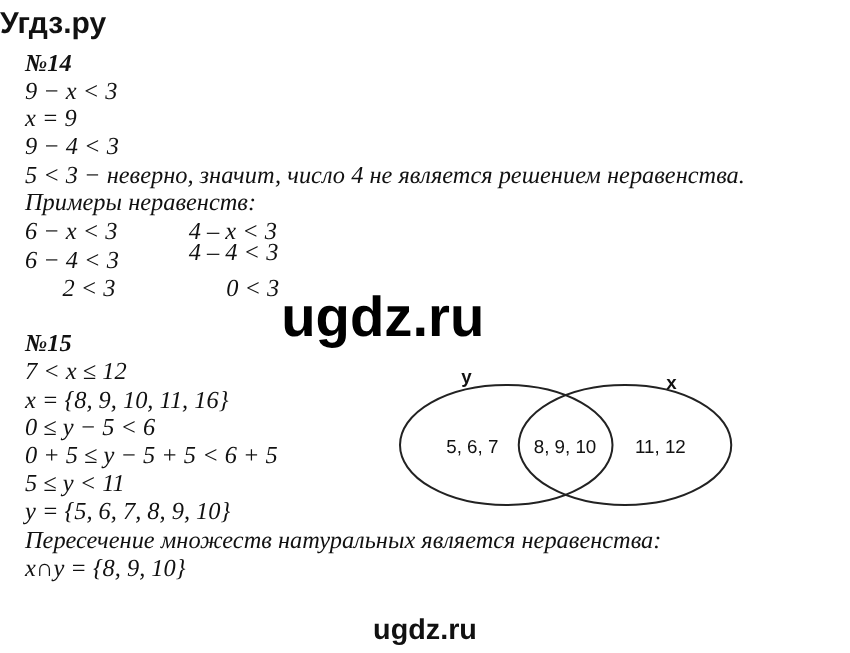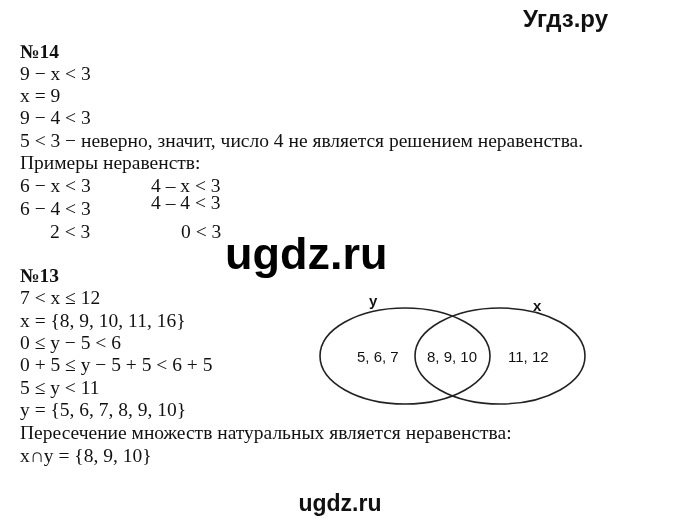--- a/index.html
+++ b/index.html
@@ -1,23 +1,23 @@
 <!DOCTYPE html>
 <html><head>
 <meta charset="utf-8">
 <style>
   html, body { margin: 0; padding: 0; background: #ffffff; }
   body { width: 680px; height: 522px; position: relative; overflow: hidden; }
   .site-title {
-    position: absolute; left: 0; top: 5px; width: 608px; text-align: right;
+    position: absolute; left: 0; top: 5px; width: 608px; text-align: left;
     font-family: "Liberation Sans", sans-serif; font-weight: bold; font-size: 24px; color: #111;
   }
   .line {
     position: absolute; left: 20px;
-    font-family: "Liberation Serif", serif; font-size: 19.5px; color: #111; white-space: pre; line-height: 22px;
+    font-family: "Liberation Serif", serif; font-size: 19.5px; color: #111; white-space: pre; line-height: 22px; font-style: italic;
   }
   .bold { font-weight: bold; }
   .watermark {
     position: absolute; left: 225px; top: 228px;
     font-family: "Liberation Sans", sans-serif; font-weight: bold; font-size: 45px; color: #000; letter-spacing: 0px;
   }
   .footer {
     position: absolute; left: 0; top: 490px; width: 680px; text-align: center;
     font-family: "Liberation Sans", sans-serif; font-weight: bold; font-size: 23px; color: #111;
   }
@@ -38,21 +38,21 @@
 
 <div class="line" style="top:175px">6 − x &lt; 3</div>
 <div class="line" style="top:198px">6 − 4 &lt; 3</div>
 <div class="line" style="top:221px; left:50px">2 &lt; 3</div>
 <div class="line" style="top:175px; left:151px">4 – x &lt; 3</div>
 <div class="line" style="top:192px; left:151px">4 – 4 &lt; 3</div>
 <div class="line" style="top:221px; left:181px">0 &lt; 3</div>
 
 <div class="watermark">ugdz.ru</div>
 
-<div class="line bold" style="top:265px">№13</div>
+<div class="line bold" style="top:265px">№15</div>
 <div class="line" style="top:287px">7 &lt; x ≤ 12</div>
 <div class="line" style="top:310px">x = {8, 9, 10, 11, 16}</div>
 <div class="line" style="top:332px">0 ≤ y − 5 &lt; 6</div>
 <div class="line" style="top:354px">0 + 5 ≤ y − 5 + 5 &lt; 6 + 5</div>
 <div class="line" style="top:377px">5 ≤ y &lt; 11</div>
 <div class="line" style="top:399px">y = {5, 6, 7, 8, 9, 10}</div>
 <div class="line" style="top:422px">Пересечение множеств натуральных является неравенства:</div>
 <div class="line" style="top:445px">x∩y = {8, 9, 10}</div>
 
 <svg class="venn" width="680" height="522">

